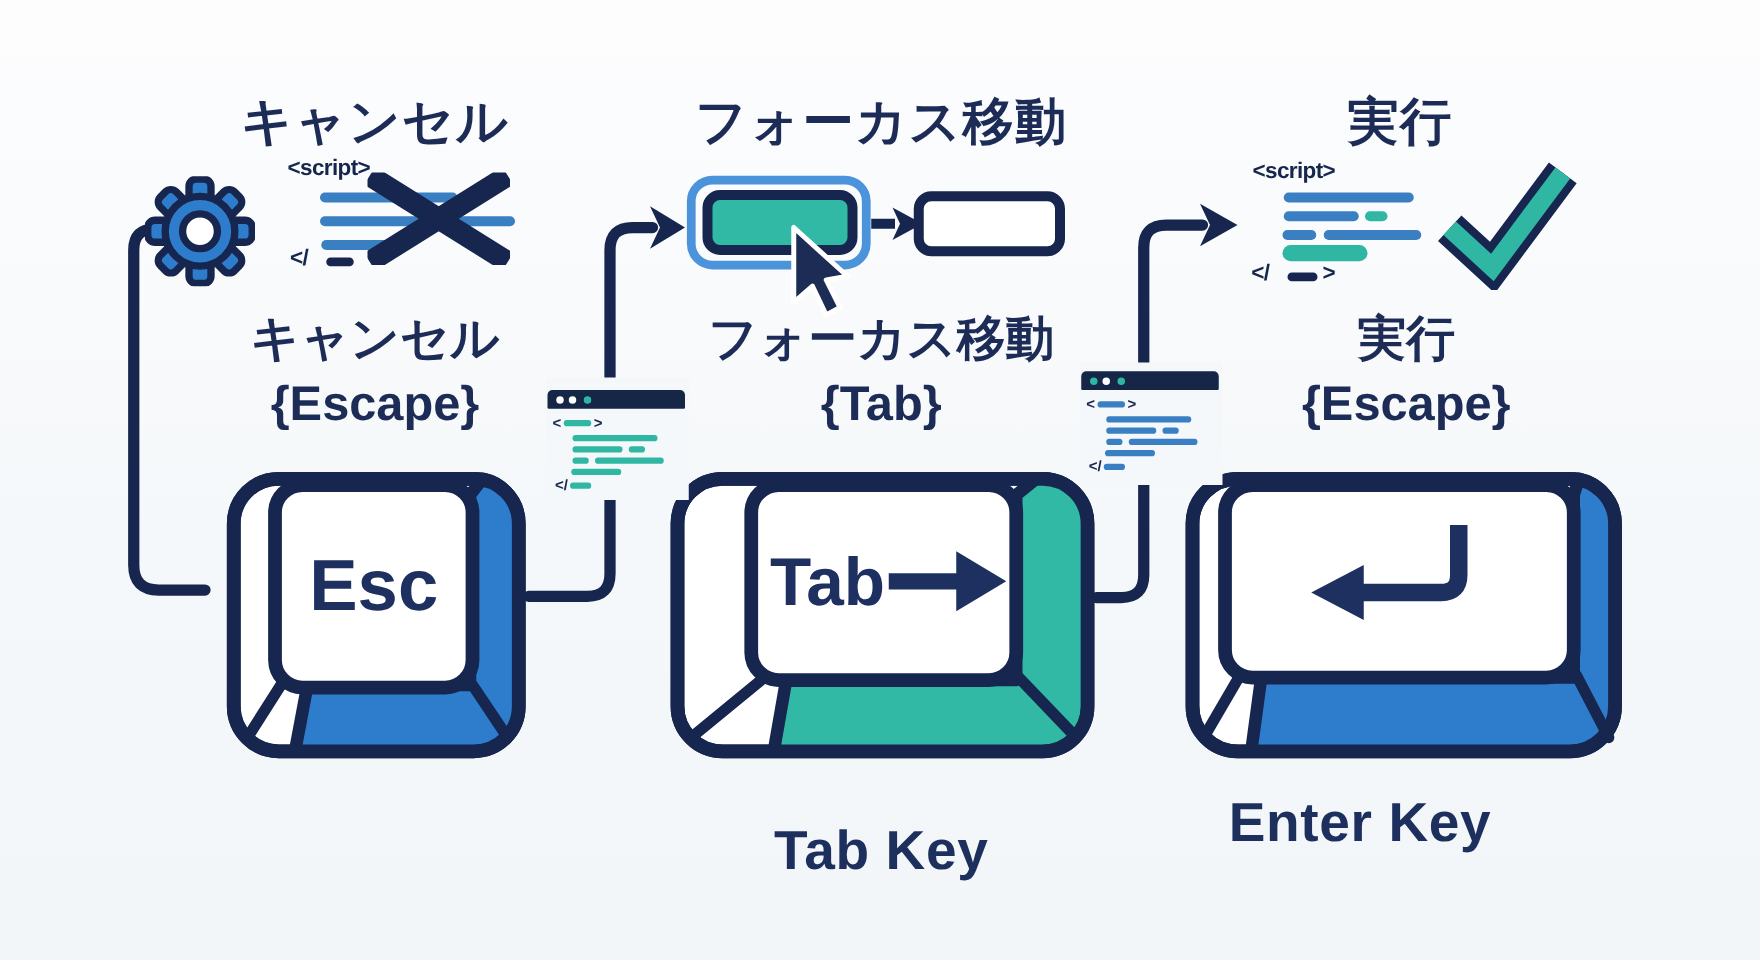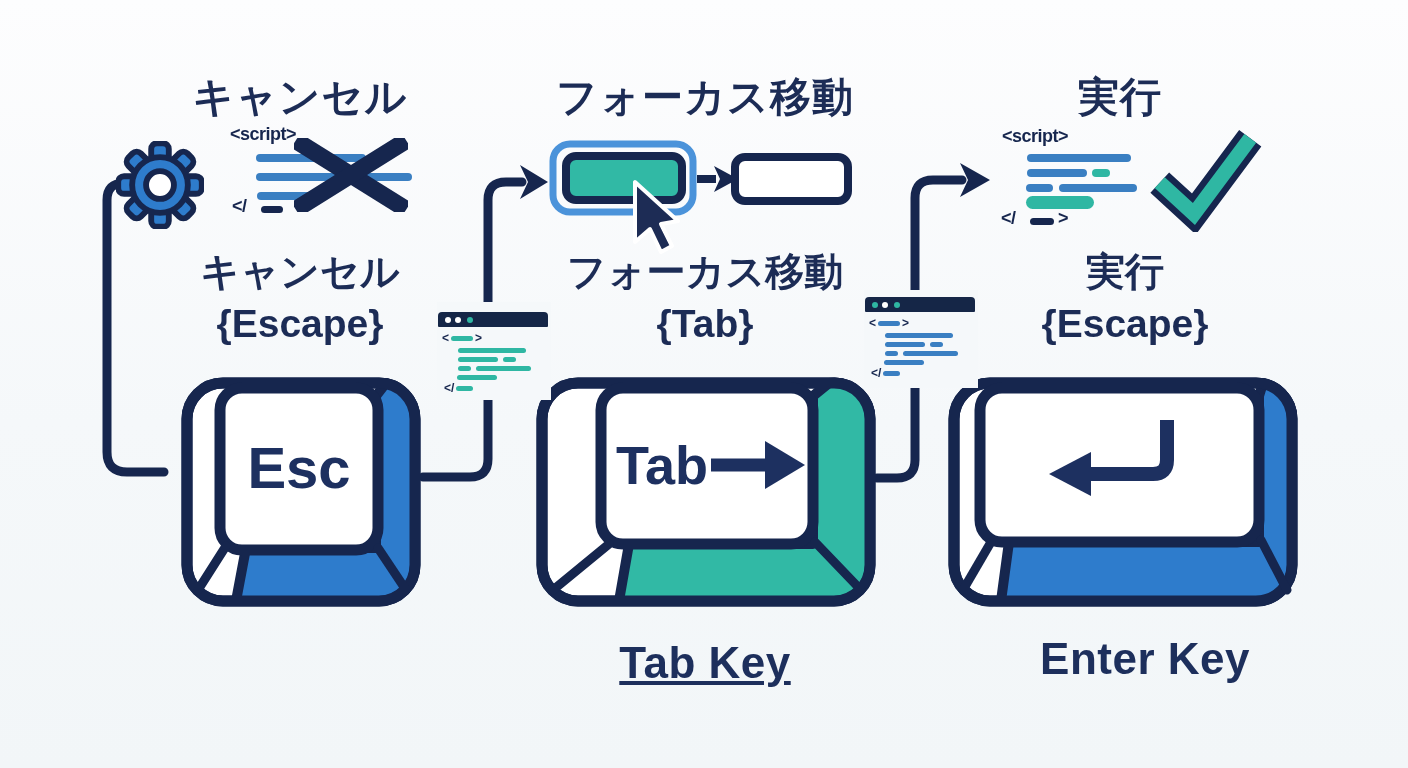--- a/index.html
+++ b/index.html
@@ -112,21 +112,21 @@
     <path d="M 294 7 A 36 36 0 0 1 335 45 L 335 189 A 36 36 0 0 1 299 225 L 84 225 L 94 168 L 278 168 L 278 20 Z" fill="#31b9a5" stroke="#16264e" stroke-width="10" stroke-linejoin="round"></path>
     <rect x="7" y="7" width="328" height="218" rx="36" fill="none" stroke="#16264e" stroke-width="11"></rect>
     <rect x="66" y="12" width="212" height="156" rx="22" fill="#ffffff" stroke="#16264e" stroke-width="11"></rect>
     <line x1="18" y1="214" x2="74" y2="168" stroke="#16264e" stroke-width="9" stroke-linecap="round"></line>
     <line x1="280" y1="166" x2="326" y2="214" stroke="#16264e" stroke-width="9" stroke-linecap="round"></line>
     <text class="keytext" x="127" y="108" font-size="54" text-anchor="middle">Tab</text>
     <line x1="176" y1="89" x2="234" y2="89" stroke="#1d3060" stroke-width="13"></line>
     <polygon fill="#1d3060" points="230,65 270,89 230,113"></polygon>
   </svg>
 
-  <div class="abs ctr keyname" style="left:545px;top:638px;width:320px;z-index:2;text-decoration:underline;">Tab Key</div>
+  <div class="abs ctr keyname" style="left:545px;top:656px;width:320px;z-index:2;">Tab Key</div>
 
   <div class="abs ctr jp-heading" style="left:1000px;top:70px;width:240px;z-index:2;">実行</div>
 
   <div class="abs" style="left:1000px;top:122px;width:270px;height:115px;z-index:2;">
     <span class="abs codetag" style="left:2px;top:4px;">&lt;script&gt;</span>
     <div class="cline" style="left:27px;top:32px;width:104px;height:8px;background:#3a7fc2;"></div>
     <div class="cline" style="left:27px;top:47px;width:60px;height:8px;background:#3a7fc2;"></div>
     <div class="cline" style="left:92px;top:47px;width:18px;height:8px;background:#2fb7a3;"></div>
     <div class="cline" style="left:26px;top:62px;width:27px;height:8px;background:#3a7fc2;"></div>
     <div class="cline" style="left:59px;top:62px;width:78px;height:8px;background:#3a7fc2;"></div>
@@ -151,21 +151,21 @@
     <rect x="7" y="7" width="338" height="218" rx="36" fill="none" stroke="#16264e" stroke-width="11"></rect>
     <rect x="33" y="12" width="279" height="154" rx="22" fill="#ffffff" stroke="#16264e" stroke-width="11"></rect>
     <line x1="16" y1="214" x2="44" y2="166" stroke="#16264e" stroke-width="9" stroke-linecap="round"></line>
     <line x1="314" y1="164" x2="340" y2="214" stroke="#16264e" stroke-width="9" stroke-linecap="round"></line>
     <g>
       <path d="M 220 44 V 84 Q 220 98 206 98 H 140" fill="none" stroke="#1d3060" stroke-width="14"></path>
       <polygon fill="#1d3060" points="144,76 144,120 102,98"></polygon>
     </g>
   </svg>
 
-  <div class="abs ctr keyname" style="left:990px;top:634px;width:260px;z-index:2;text-align:right;">Enter Key</div>
+  <div class="abs ctr keyname" style="left:958px;top:634px;width:260px;z-index:2;">Enter Key</div>
 
   <div class="codewin" style="left:437px;top:302px;">
     <div class="cw-bar" style="top:10px;">
       <div class="cw-dot" style="left:7px;background:#ffffff;"></div>
       <div class="cw-dot" style="left:17px;background:#ffffff;"></div>
       <div class="cw-dot" style="left:29px;background:#2fb7a3;"></div>
     </div>
     <div class="cw-tag" style="left:5px;top:29px;">
       <span>&lt;</span>
       <span class="cw-dash" style="width:22px;background:#2fb7a3;"></span>

